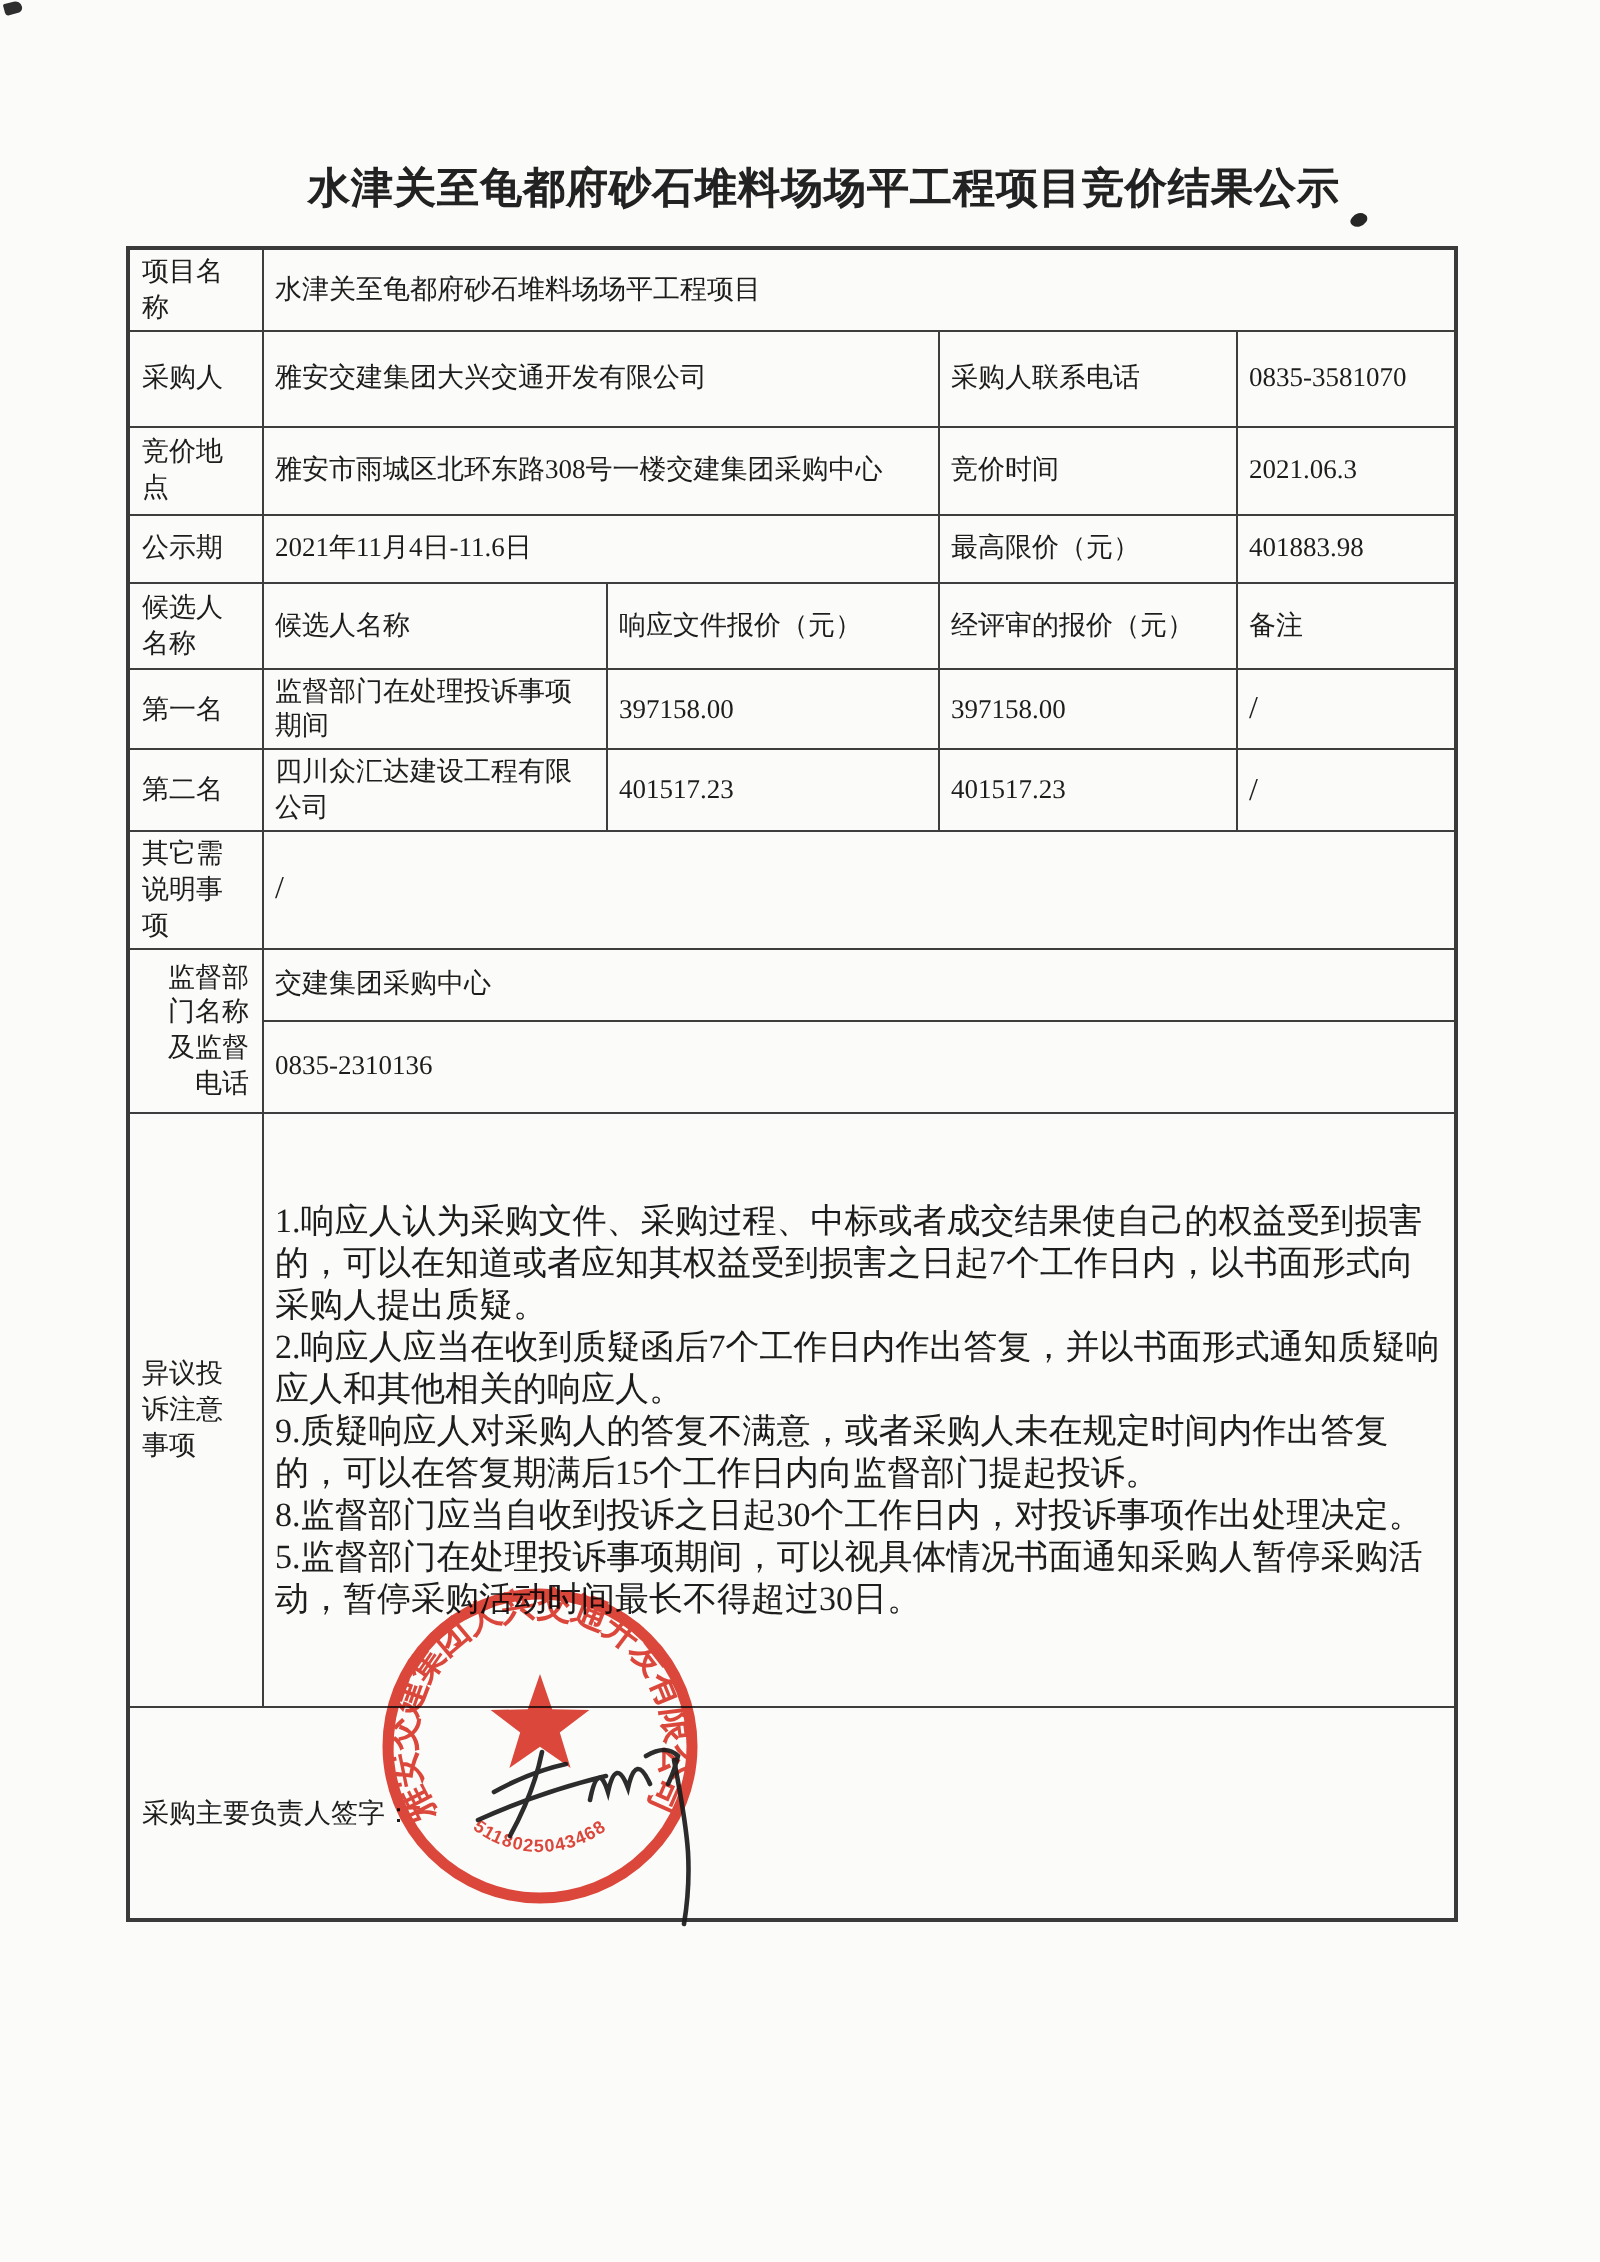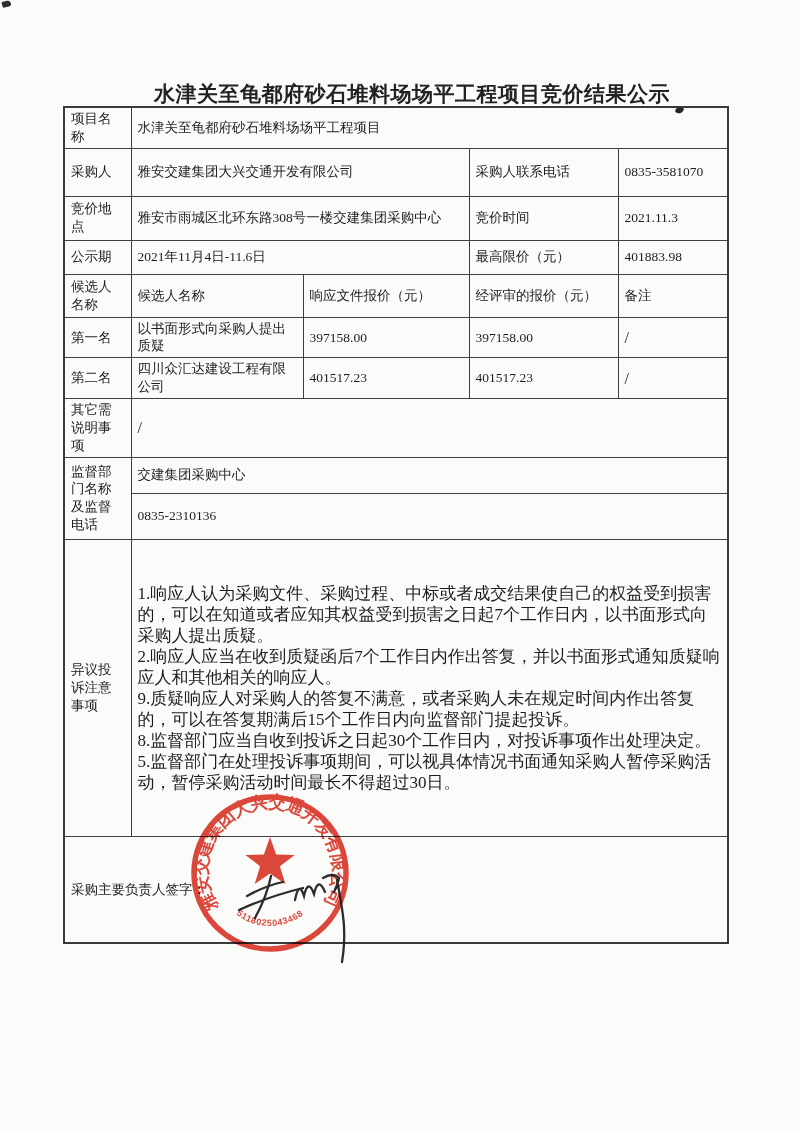--- a/index.html
+++ b/index.html
@@ -7,31 +7,31 @@
     position:relative;width:800px;height:1131px;margin:0 auto;
     background:#fbfbf9;overflow:hidden;
     font-family:"Liberation Serif","DejaVu Serif",serif;color:#1d1d1d;
   }
   .title{
     position:absolute;top:80px;left:12px;width:100%;margin:0;
     text-align:center;font-size:21px;font-weight:bold;letter-spacing:.5px;
     font-family:"Liberation Sans","DejaVu Sans",sans-serif;color:#222;
   }
   table.doc{
-    position:absolute;left:63px;top:106px;width:664px;
+    position:absolute;left:63px;top:123px;width:664px;
     border-collapse:collapse;table-layout:fixed;
     font-size:13.5px;line-height:1.32;color:#1d1d1d;
     border:2px solid #3a3a3a;
   }
   table.doc td{
     border:1.6px solid #3e3e3e;padding:2px 6px;vertical-align:middle;
     overflow:hidden;word-break:break-all;
   }
   td.lbl{padding:2px 4px;text-align:left;}
-  td.lblc{padding:2px 3px;text-align:left;}
+  td.lblc{padding:2px 3px;text-align:right;}
   .left{text-align:left}
   .ctr{text-align:left}
   .slash{font-size:16px;}
   .h38{height:38px}.h48{height:48px}.h44{height:44px}.h34{height:34px}
   .h43{height:43px}.h41{height:41px}.h49{height:49px}.h36{height:36px}
   .h46{height:46px}.h297{height:297px}.h107{height:107px}
   td.obj{font-size:17px;line-height:21px;padding:4px 8px;}
   td.obj p{margin:0;}
   td.signrow{padding-left:6px;}
   .stamp{
@@ -80,41 +80,41 @@
       <td class="lbl">采购人</td>
       <td class="left" colspan="2">雅安交建集团大兴交通开发有限公司</td>
       <td class="ctr">采购人联系电话</td>
       <td class="ctr">0835-3581070</td>
     </tr>
 
     <tr class="h44">
       <td class="lbl">竞价地点</td>
       <td class="left" colspan="2">雅安市雨城区北环东路308号一楼交建集团采购中心</td>
       <td class="ctr">竞价时间</td>
-      <td class="ctr">2021.11.3</td>
+      <td class="ctr">2021.06.3</td>
     </tr>
 
     <tr class="h34">
       <td class="lbl">公示期</td>
       <td class="left" colspan="2">2021年11月4日-11.6日</td>
       <td class="ctr">最高限价（元）</td>
       <td class="ctr">401883.98</td>
     </tr>
 
     <tr class="h43">
       <td class="lbl">候选人名称</td>
       <td class="ctr">候选人名称</td>
       <td class="ctr">响应文件报价（元）</td>
       <td class="ctr">经评审的报价（元）</td>
       <td class="ctr">备注</td>
     </tr>
 
     <tr class="h38">
       <td class="lbl">第一名</td>
-      <td class="left">以书面形式向采购人提出质疑</td>
+      <td class="left">监督部门在处理投诉事项期间</td>
       <td class="ctr">397158.00</td>
       <td class="ctr">397158.00</td>
       <td class="ctr slash">/</td>
     </tr>
 
     <tr class="h41">
       <td class="lbl">第二名</td>
       <td class="left">四川众汇达建设工程有限公司</td>
       <td class="ctr">401517.23</td>
       <td class="ctr">401517.23</td>

